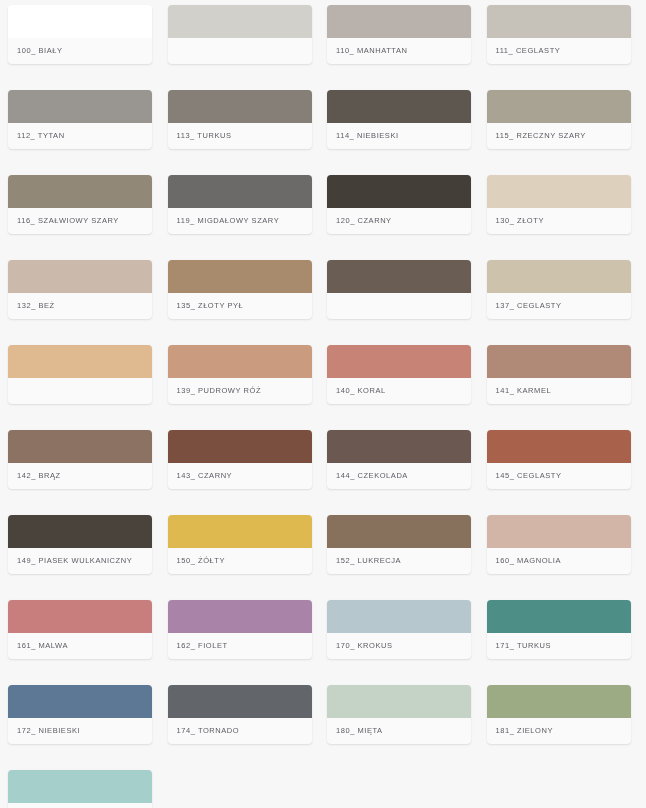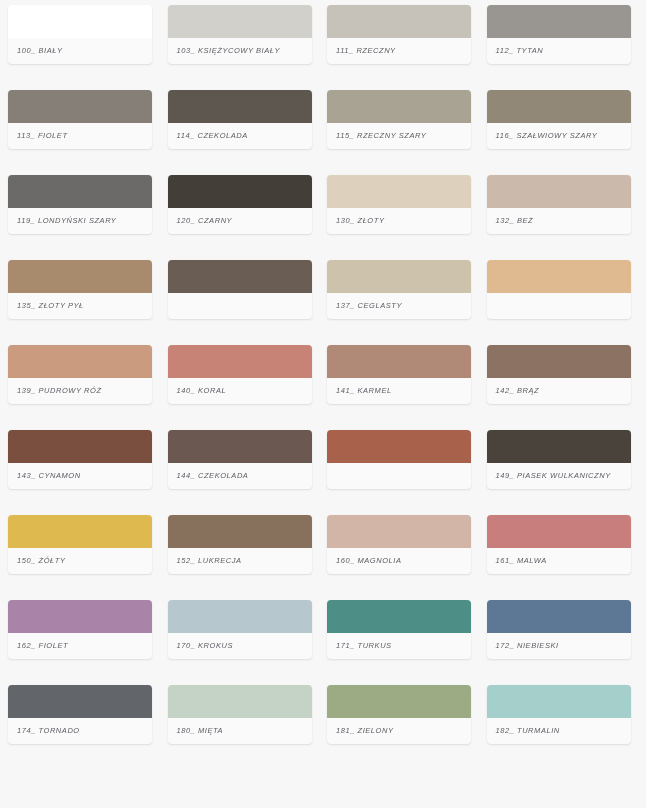--- a/index.html
+++ b/index.html
@@ -24,21 +24,20 @@
   }
   .swatch-card {
     width: 144px;
     background: #fafafa;
     border-radius: 4px;
     box-shadow: 0 1px 2px rgba(0,0,0,0.10), 0 0 1px rgba(0,0,0,0.06);
     overflow: hidden;
     display: flex;
     flex-direction: column;
     cursor: pointer;
-    font-style: italic;
   }
   .swatch-color {
     height: 33px;
     width: 100%;
     display: block;
   }
   .swatch-label {
     height: 26px;
     line-height: 26px;
     padding: 0 0 0 9px;
@@ -54,49 +53,52 @@
 </head>
 <body style="background: rgb(247, 247, 247);">
 
 <div id="palette-grid">
     <div class="swatch-card">
       <div class="swatch-color" style="background-color: rgb(255, 255, 255);"></div>
       <div class="swatch-label">100_ BIAŁY</div>
     </div>
     <div class="swatch-card">
       <div class="swatch-color" style="background-color: rgb(210, 208, 202);"></div>
-      <div class="swatch-label">103_ KSIĘŻYCOWY BIAŁY</div>
+    </div>
+    <div class="swatch-card">
+      <div class="swatch-color" style="background-color: rgb(185, 178, 172);"></div>
+      <div class="swatch-label">110_ MANHATTAN</div>
     </div>
     <div class="swatch-card">
       <div class="swatch-color" style="background-color: rgb(199, 194, 185);"></div>
-      <div class="swatch-label">111_ RZECZNY</div>
+      <div class="swatch-label">111_ CEGLASTY</div>
     </div>
     <div class="swatch-card">
       <div class="swatch-color" style="background-color: rgb(153, 150, 145);"></div>
       <div class="swatch-label">112_ TYTAN</div>
     </div>
     <div class="swatch-card">
       <div class="swatch-color" style="background-color: rgb(133, 127, 119);"></div>
-      <div class="swatch-label">113_ FIOLET</div>
+      <div class="swatch-label">113_ TURKUS</div>
     </div>
     <div class="swatch-card">
       <div class="swatch-color" style="background-color: rgb(94, 87, 79);"></div>
-      <div class="swatch-label">114_ CZEKOLADA</div>
+      <div class="swatch-label">114_ NIEBIESKI</div>
     </div>
     <div class="swatch-card">
       <div class="swatch-color" style="background-color: rgb(169, 163, 147);"></div>
       <div class="swatch-label">115_ RZECZNY SZARY</div>
     </div>
     <div class="swatch-card">
       <div class="swatch-color" style="background-color: rgb(146, 136, 120);"></div>
       <div class="swatch-label">116_ SZAŁWIOWY SZARY</div>
     </div>
     <div class="swatch-card">
       <div class="swatch-color" style="background-color: rgb(107, 106, 104);"></div>
-      <div class="swatch-label">119_ LONDYŃSKI SZARY</div>
+      <div class="swatch-label">119_ MIGDAŁOWY SZARY</div>
     </div>
     <div class="swatch-card">
       <div class="swatch-color" style="background-color: rgb(68, 62, 56);"></div>
       <div class="swatch-label">120_ CZARNY</div>
     </div>
     <div class="swatch-card">
       <div class="swatch-color" style="background-color: rgb(221, 209, 189);"></div>
       <div class="swatch-label">130_ ZŁOTY</div>
     </div>
     <div class="swatch-card">
@@ -128,28 +130,29 @@
     <div class="swatch-card">
       <div class="swatch-color" style="background-color: rgb(176, 138, 119);"></div>
       <div class="swatch-label">141_ KARMEL</div>
     </div>
     <div class="swatch-card">
       <div class="swatch-color" style="background-color: rgb(139, 114, 99);"></div>
       <div class="swatch-label">142_ BRĄZ</div>
     </div>
     <div class="swatch-card">
       <div class="swatch-color" style="background-color: rgb(123, 79, 63);"></div>
-      <div class="swatch-label">143_ CYNAMON</div>
+      <div class="swatch-label">143_ CZARNY</div>
     </div>
     <div class="swatch-card">
       <div class="swatch-color" style="background-color: rgb(107, 88, 80);"></div>
       <div class="swatch-label">144_ CZEKOLADA</div>
     </div>
     <div class="swatch-card">
       <div class="swatch-color" style="background-color: rgb(168, 98, 76);"></div>
+      <div class="swatch-label">145_ CEGLASTY</div>
     </div>
     <div class="swatch-card">
       <div class="swatch-color" style="background-color: rgb(74, 67, 60);"></div>
       <div class="swatch-label">149_ PIASEK WULKANICZNY</div>
     </div>
     <div class="swatch-card">
       <div class="swatch-color" style="background-color: rgb(221, 185, 80);"></div>
       <div class="swatch-label">150_ ŻÓŁTY</div>
     </div>
     <div class="swatch-card">

